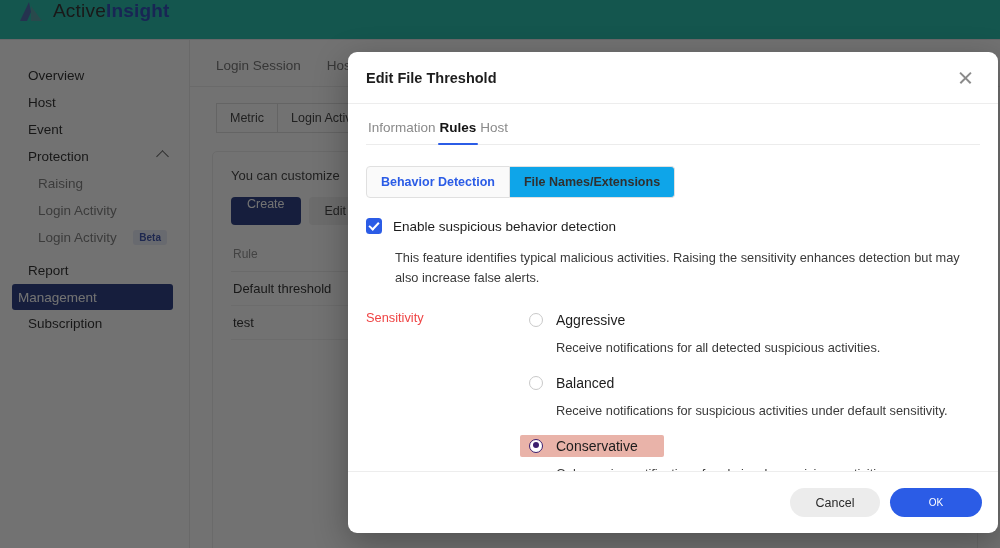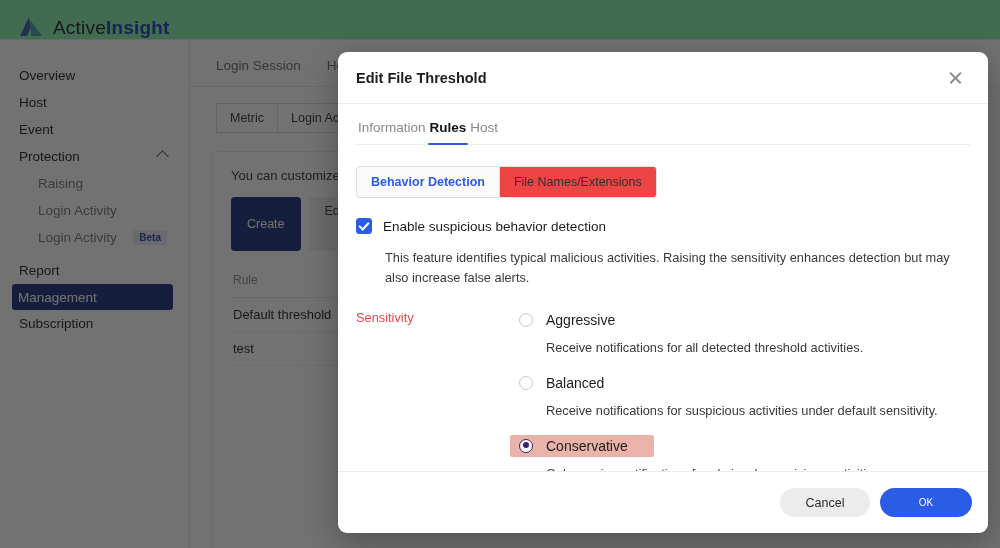--- a/index.html
+++ b/index.html
@@ -9,35 +9,35 @@
     overflow: hidden;
     background: #ffffff;
   }
   #app { position: relative; width: 1000px; height: 548px; background: #fff; }
 
   
   .page { position: absolute; inset: 0; background: #fff; }
 
   .topbar {
     position: absolute; left: 0; top: 0; width: 1000px; height: 40px;
-    background: #86efac; border-bottom: 1px solid #e5e7eb;
-    display: flex; align-items: flex-end; padding-left: 18px;
+    background: #14b8a6; border-bottom: 1px solid #e5e7eb;
+    display: flex; align-items: flex-start; padding-left: 18px;
   }
   .logo-mark { width: 26px; height: 24px; margin-right: 9px; flex: none; }
   .logo-text { font-size: 19px; letter-spacing: .2px; color: #222; }
   .logo-text b { color: #1f3fb5; font-weight: 700; }
   .logo-text span.light { font-weight: 400; }
 
   .sidebar {
     position: absolute; left: 0; top: 40px; width: 190px; height: 508px;
     background: #fff; border-right: 1px solid #e8e8e8; padding-top: 22px;
   }
   .nav-item {
     height: 27px; display: flex; align-items: center;
-    padding-left: 19px; font-size: 13.5px; color: #1c1c1c;
+    padding-left: 28px; font-size: 13.5px; color: #1c1c1c;
     position: relative; cursor: pointer;
   }
   .nav-item.sub { padding-left: 38px; color: #777; }
   .nav-item.active {
     background: #1a2f7a; color: #fff; margin: 0 16px 0 12px;
     border-radius: 3px; padding-left: 6px; height: 26px;
   }
   .nav-item .chev {
     position: absolute; right: 22px; width: 9px; height: 9px;
     border-left: 1.6px solid #555; border-top: 1.6px solid #555;
@@ -63,41 +63,41 @@
   }
   .seg + .seg { border-left: none; }
   .panel {
     margin: 18px 22px 0 22px; border: 1px solid #ececec; border-radius: 5px;
     height: 420px; padding: 16px 18px;
   }
   .panel-note { font-size: 13px; color: #333; }
   .btn-row { display: flex; gap: 8px; margin-top: 14px; }
   .btn-create {
     background: #1a2f7a; color: #fff; font-size: 12.5px;
-    padding: 20px 16px; border-radius: 4px;
+    padding: 0 16px; border-radius: 4px;
   }
   .btn-edit {
     background: #f0f0f0; color: #333; font-size: 12.5px;
     padding: 7px 16px; border-radius: 4px;
   }
   .tbl { margin-top: 16px; width: 100%; }
   .tbl .th {
     font-size: 12px; color: #8a8a8a; padding: 6px 2px 10px 2px;
     border-bottom: 1px solid #ececec;
   }
   .tbl .td {
     font-size: 13px; color: #222; padding: 9px 2px;
     border-bottom: 1px solid #f1f1f1;
   }
 
   .scrim { position: absolute; inset: 0; background: rgba(20,20,20,0.60); }
 
   
   .modal {
-    position: absolute; left: 338px; top: 52px; width: 650px; height: 481px;
+    position: absolute; left: 348px; top: 52px; width: 650px; height: 481px;
     background: #fff; border-radius: 9px; overflow: hidden;
     box-shadow: 0 10px 34px rgba(0,0,0,0.30);
     display: flex; flex-direction: column;
   }
   .modal-head {
     height: 52px; flex: none; display: flex; align-items: center;
     padding: 0 20px 0 18px; border-bottom: 1px solid #ededed;
   }
   .modal-title { font-size: 14.5px; font-weight: 700; color: #1d1d1d; }
   .modal-close {
@@ -119,21 +119,21 @@
   }
   .tab.active { color: #141414; font-weight: 700; }
   .tab.active::after {
     content: ""; position: absolute; left: 0; right: 0; bottom: -1px;
     height: 2.5px; background: #2b5ce6; border-radius: 2px;
   }
 
   .subtabs { display: flex; margin-top: 21px; }
   .subtab {
     border: 1px solid #e0e0e0; font-size: 12.5px; color: #303030;
-    padding: 8px 14px; background: #ef4444; cursor: pointer;
+    padding: 8px 14px; background: #0ea5e9; cursor: pointer; font-weight: bold;
   }
   .subtab:first-child { border-radius: 4px 0 0 4px; background: #fafafa; color: #2b5ce6; font-weight: 700; }
   .subtab:last-child { border-radius: 0 4px 4px 0; border-left: none; }
 
   .chk-row { display: flex; align-items: center; margin-top: 20px; }
   .chk {
     width: 16px; height: 16px; border-radius: 3.5px; background: #2b5ce6;
     position: relative; flex: none; cursor: pointer;
   }
   .chk::after {
@@ -291,21 +291,21 @@
       <div class="desc">This feature identifies typical malicious activities. Raising the sensitivity enhances detection but may also increase false alerts.</div>
 
       <div class="sens-row">
         <div class="sens-label">Sensitivity</div>
         <div class="opts">
 
           <div class="opt">
             <span class="radio"></span>
             <span class="opt-label">Aggressive</span>
           </div>
-          <div class="opt-desc">Receive notifications for all detected threshold activities.</div>
+          <div class="opt-desc">Receive notifications for all detected suspicious activities.</div>
 
           <div class="opt">
             <span class="radio"></span>
             <span class="opt-label">Balanced</span>
           </div>
           <div class="opt-desc">Receive notifications for suspicious activities under default sensitivity.</div>
 
           <div class="opt selected">
             <span class="radio"></span>
             <span class="opt-label">Conservative</span>

